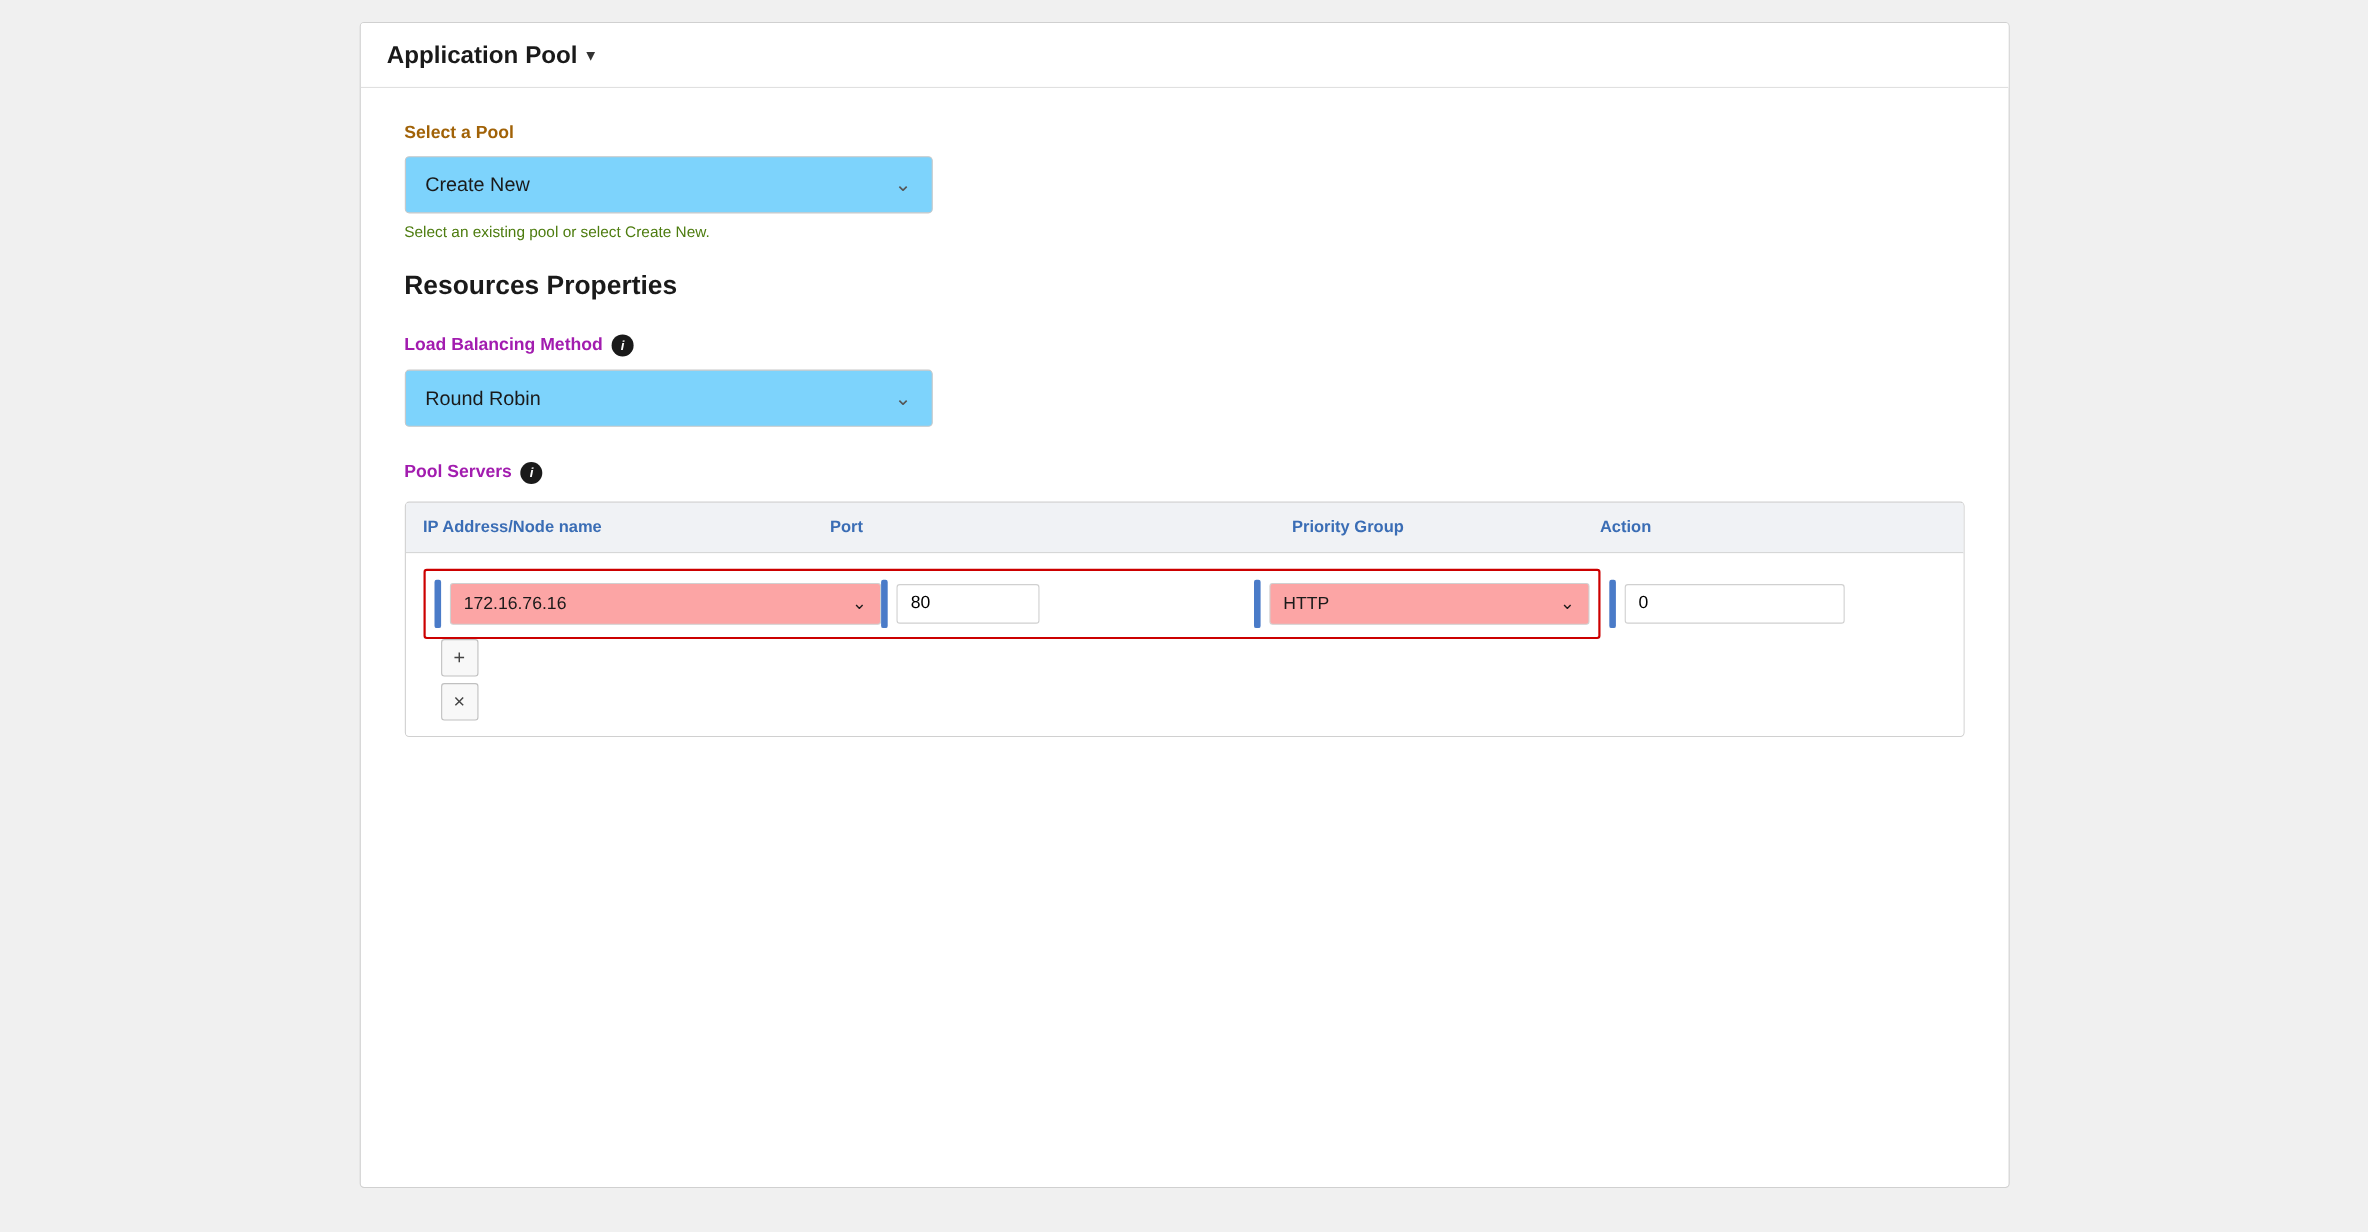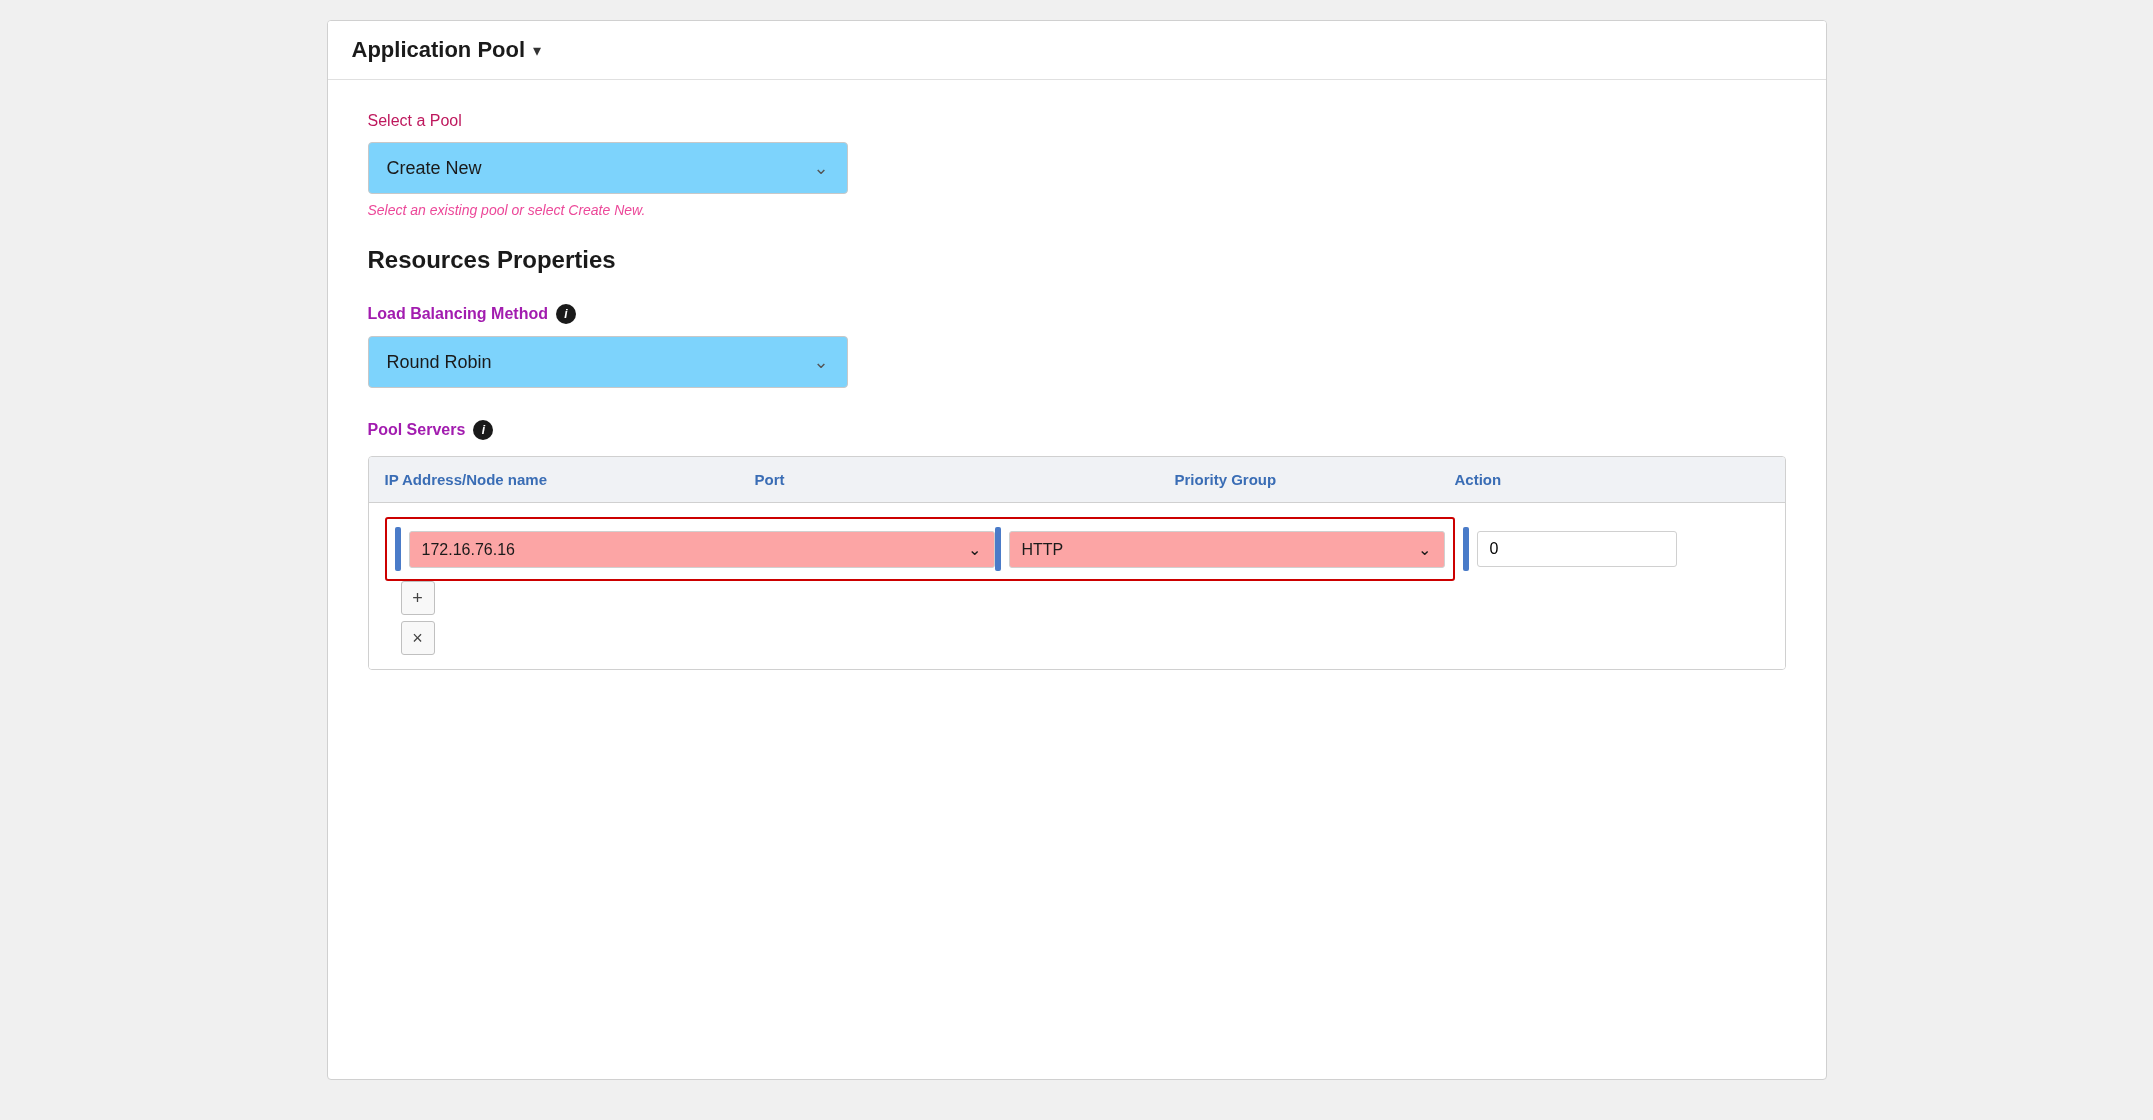--- a/index.html
+++ b/index.html
@@ -58,22 +58,22 @@
       font-size: 16px;
       color: #333;
     }
 
     .panel-body {
       padding: 32px 40px;
     }
 
     .section-label {
       font-size: 16px;
-      font-weight: 400;
-      color: #be185d;
+      font-weight: 700;
+      color: #a16207;
       margin-bottom: 12px;
       display: block;
     }
 
     .select-dropdown {
       display: flex;
       align-items: center;
       justify-content: space-between;
       border: 1px solid #c8c8c8;
       border-radius: 4px;
@@ -85,24 +85,23 @@
       color: #1a1a1a;
     }
 
     .select-dropdown .dropdown-chevron {
       font-size: 18px;
       color: #555;
     }
 
     .helper-text {
       font-size: 14px;
-      color: #ec4899;
+      color: #4d7c0f;
       margin-top: 8px;
       margin-bottom: 28px;
-      font-style: italic;
     }
 
     .section-heading {
       font-size: 24px;
       font-weight: 800;
       color: #1a1a1a;
       margin-bottom: 30px;
     }
 
     .field-label-row {
@@ -271,20 +270,24 @@
             <div style="grid-column: 1 / 4; display: flex; border: 2.5px solid #cc0000; border-radius: 3px; padding: 8px; gap: 0; align-items: center;">
 
               <div style="display: flex; align-items: center; flex: 1.2;">
                 <div class="cell-indicator"></div>
                 <div class="cell-input-wrapper">
                   <span>172.16.76.16</span>
                   <span>⌄</span>
                 </div>
               </div>
 
+              <div style="display: flex; align-items: center; flex: 1;">
+                <div class="cell-indicator"></div>
+                <input type="text" class="port-input" value="80" style="">
+              </div>
 
               <div style="display: flex; align-items: center; flex: 0.9;">
                 <div class="cell-indicator"></div>
                 <div class="cell-input-wrapper" style="width: 160px;">
                   <span>HTTP</span>
                   <span>⌄</span>
                 </div>
               </div>
 
             </div>

